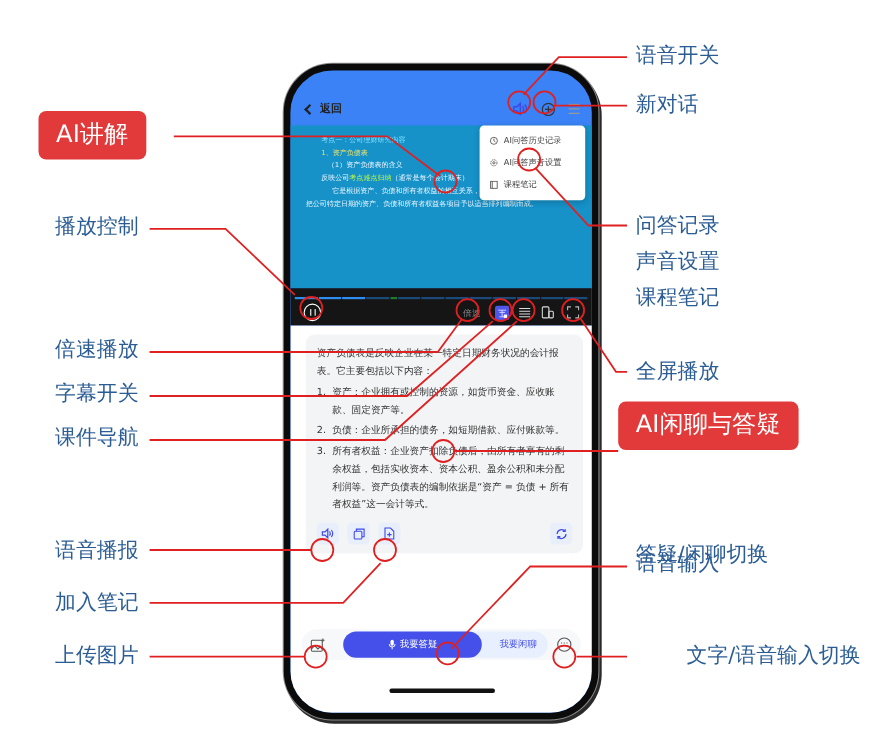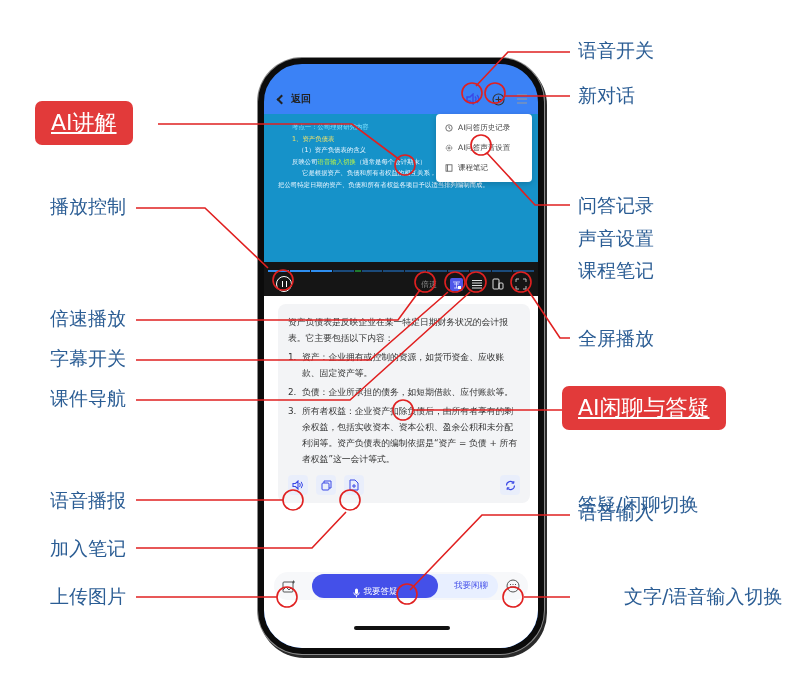--- a/index.html
+++ b/index.html
@@ -62,28 +62,28 @@
   .bubble li { display: flex; margin-top: 3px; }
   .bubble li .num { flex: 0 0 14px; }
   .bubble-actions { display: flex; gap: 8px; margin-top: 8px; align-items: center; }
   .act { width: 20px; height: 20px; display: flex; align-items: center; justify-content: center; border-radius: 4px; background: #e9eefb; }
   .act.refresh { margin-left: auto; }
 
   
   .inputbar { position: absolute; left: 10px; right: 10px; bottom: 48px; height: 28px; background: #f7f8fa; border-radius: 14px; display: flex; align-items: center; }
   .ib-img { position: absolute; left: 6px; top: 5px; width: 18px; height: 18px; display: flex; align-items: center; justify-content: center; }
   .ib-toggle { position: absolute; left: 38px; top: 2px; width: 186px; height: 24px; background: #e8efff; border-radius: 12px; }
-  .ib-ask { position: absolute; left: 0; top: 0; width: 126px; height: 24px; background: #4450e9; border-radius: 12px; color: #fff; font-size: 8.5px; display: flex; align-items: flex-end; justify-content: center; gap: 4px; }
+  .ib-ask { position: absolute; left: 0; top: 0; width: 126px; height: 24px; background: #4450e9; border-radius: 12px; color: #fff; font-size: 8.5px; display: flex; align-items: center; justify-content: center; gap: 4px; }
   .ib-chat { position: absolute; right: 10px; top: 0; height: 24px; color: #4450e9; font-size: 8.5px; display: flex; align-items: center; }
   .ib-kbd { position: absolute; right: 6px; top: 5px; width: 18px; height: 18px; display: flex; align-items: center; justify-content: center; }
   .home-ind { position: absolute; left: 90px; bottom: 18px; width: 96px; height: 4px; background: #111; border-radius: 2px; }
 
   
   .ann { position: absolute; font-size: 19px; color: #2b5d94; white-space: nowrap; line-height: 24px; font-family: "DejaVu Sans", sans-serif; }
-  .ann-tag { position: absolute; background: #e23a3a; color: #fff; border-radius: 7px; font-size: 22px; padding: 0 16px; height: 44px; line-height: 44px; white-space: nowrap; text-decoration: underline; }
+  .ann-tag { position: absolute; background: #e23a3a; color: #fff; border-radius: 7px; font-size: 22px; padding: 0 16px; height: 44px; line-height: 44px; white-space: nowrap; }
   svg.overlay { position: absolute; left: 0; top: 0; width: 800px; height: 685px; pointer-events: none; z-index: 10; }
 </style>
 </head>
 <body>
 
 <div class="phone">
   <div class="screen">
 
     <div class="topbar">
       <div class="back">
@@ -107,21 +107,21 @@
             <path d="M1 1h10M1 5h10M1 9h10" stroke="#999" stroke-width="1.2"></path>
           </svg>
       </div>
     </div>
 
     <div class="video">
       <div class="slide">
         <div class="l2">考点一：公司理财研究内容</div>
         <div class="l3">1、资产负债表</div>
         <div class="l4">（1）资产负债表的含义</div>
-        <div class="l5"><span>反映公司</span><span class="hl">语音输入切换</span><span>（通常是每个会计期末）</span></div>
+        <div class="l5"><span>反映公司</span><span class="hl">考点难点归纳</span><span>（通常是每个会计期末）</span></div>
         <div class="l6">它是根据资产、负债和所有者权益的相互关系，按照规定的分类标准和顺序，把公司特定日期的资产、负债和所有者权益各项目予以适当排列编制而成。</div>
       </div>
     </div>
 
     <div class="dropdown">
       <div class="dd-item">
         <svg class="dd-ico" viewBox="0 0 8 8">
             <circle cx="4" cy="4" r="3.2" fill="none" stroke="#555" stroke-width="0.8"></circle>
             <path d="M4 2v2l1.4 1" fill="none" stroke="#555" stroke-width="0.8"></path>
           </svg>
@@ -270,21 +270,21 @@
 <div class="ann" style="left:50px;top:488px;">语音播报</div>
 <div class="ann" style="left:50px;top:536px;">加入笔记</div>
 <div class="ann" style="left:50px;top:584px;">上传图片</div>
 
 <div class="ann" style="left:578px;top:38px;">语音开关</div>
 <div class="ann" style="left:578px;top:83px;">新对话</div>
 <div class="ann" style="left:578px;top:193px;">问答记录</div>
 <div class="ann" style="left:578px;top:226px;">声音设置</div>
 <div class="ann" style="left:578px;top:258px;">课程笔记</div>
 <div class="ann" style="left:578px;top:326px;">全屏播放</div>
-<div class="ann-tag" style="left:562px;top:386px;text-align:right;">AI闲聊与答疑</div>
+<div class="ann-tag" style="left:562px;top:365px;text-align:right;">AI闲聊与答疑</div>
 <div class="ann" style="left:578px;top:492px;">答疑/闲聊切换</div>
 <div class="ann" style="left:578px;top:500px;">语音输入</div>
 <div class="ann" style="left:578px;top:584px;margin-left:46px;">文字/语音输入切换</div>
 
 <svg class="overlay" viewBox="0 0 800 685">
   <g fill="none" stroke="#e02020" stroke-width="1.6">
 
     <path d="M158 124 H352 L400 160"></path>
       <circle cx="405" cy="165" r="10"></circle>
 

